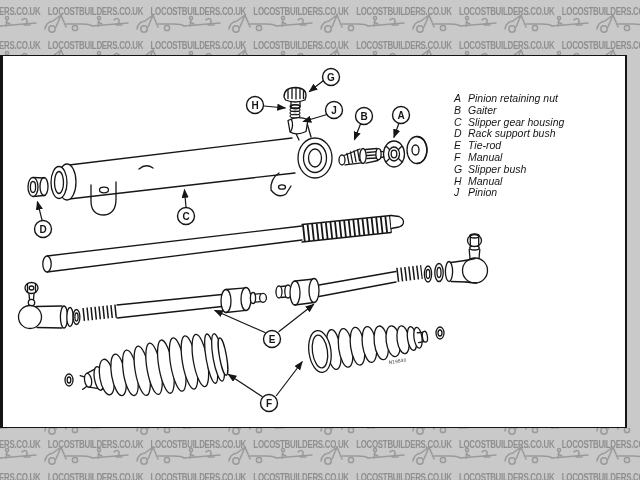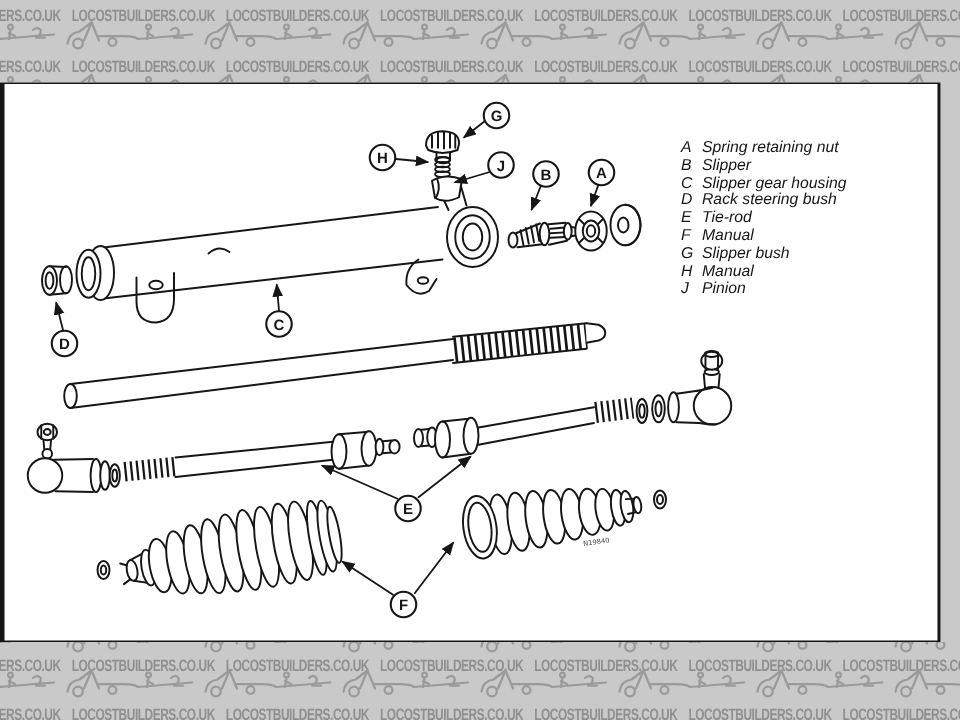--- a/index.html
+++ b/index.html
@@ -358,33 +358,33 @@
             <circle cx="331" cy="54" r="8.5" fill="#fff"></circle>
             <text class="co" x="331" y="57.8" text-anchor="middle" fill="#161616" stroke="none">J</text>
           </g>
         </g>
       </g>
     </svg>
 
     <div class="legend">
       <div class="leg-row">
         <span class="leg-letter">A</span>
-        <span class="leg-name">Spring retaining nut</span>
+        <span class="leg-name">Pinion retaining nut</span>
       </div>
       <div class="leg-row">
         <span class="leg-letter">B</span>
-        <span class="leg-name">Slipper</span>
+        <span class="leg-name">Gaiter</span>
       </div>
       <div class="leg-row">
         <span class="leg-letter">C</span>
         <span class="leg-name">Slipper gear housing</span>
       </div>
       <div class="leg-row">
         <span class="leg-letter">D</span>
-        <span class="leg-name">Rack steering bush</span>
+        <span class="leg-name">Rack support bush</span>
       </div>
       <div class="leg-row">
         <span class="leg-letter">E</span>
         <span class="leg-name">Tie-rod</span>
       </div>
       <div class="leg-row">
         <span class="leg-letter">F</span>
         <span class="leg-name">Manual</span>
       </div>
       <div class="leg-row">

